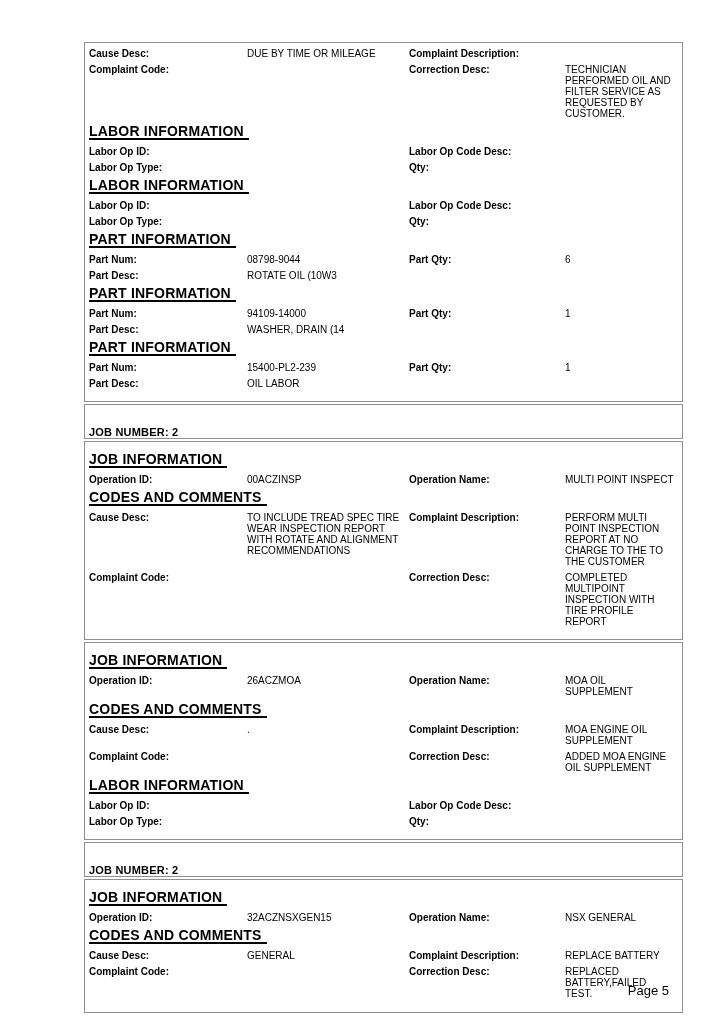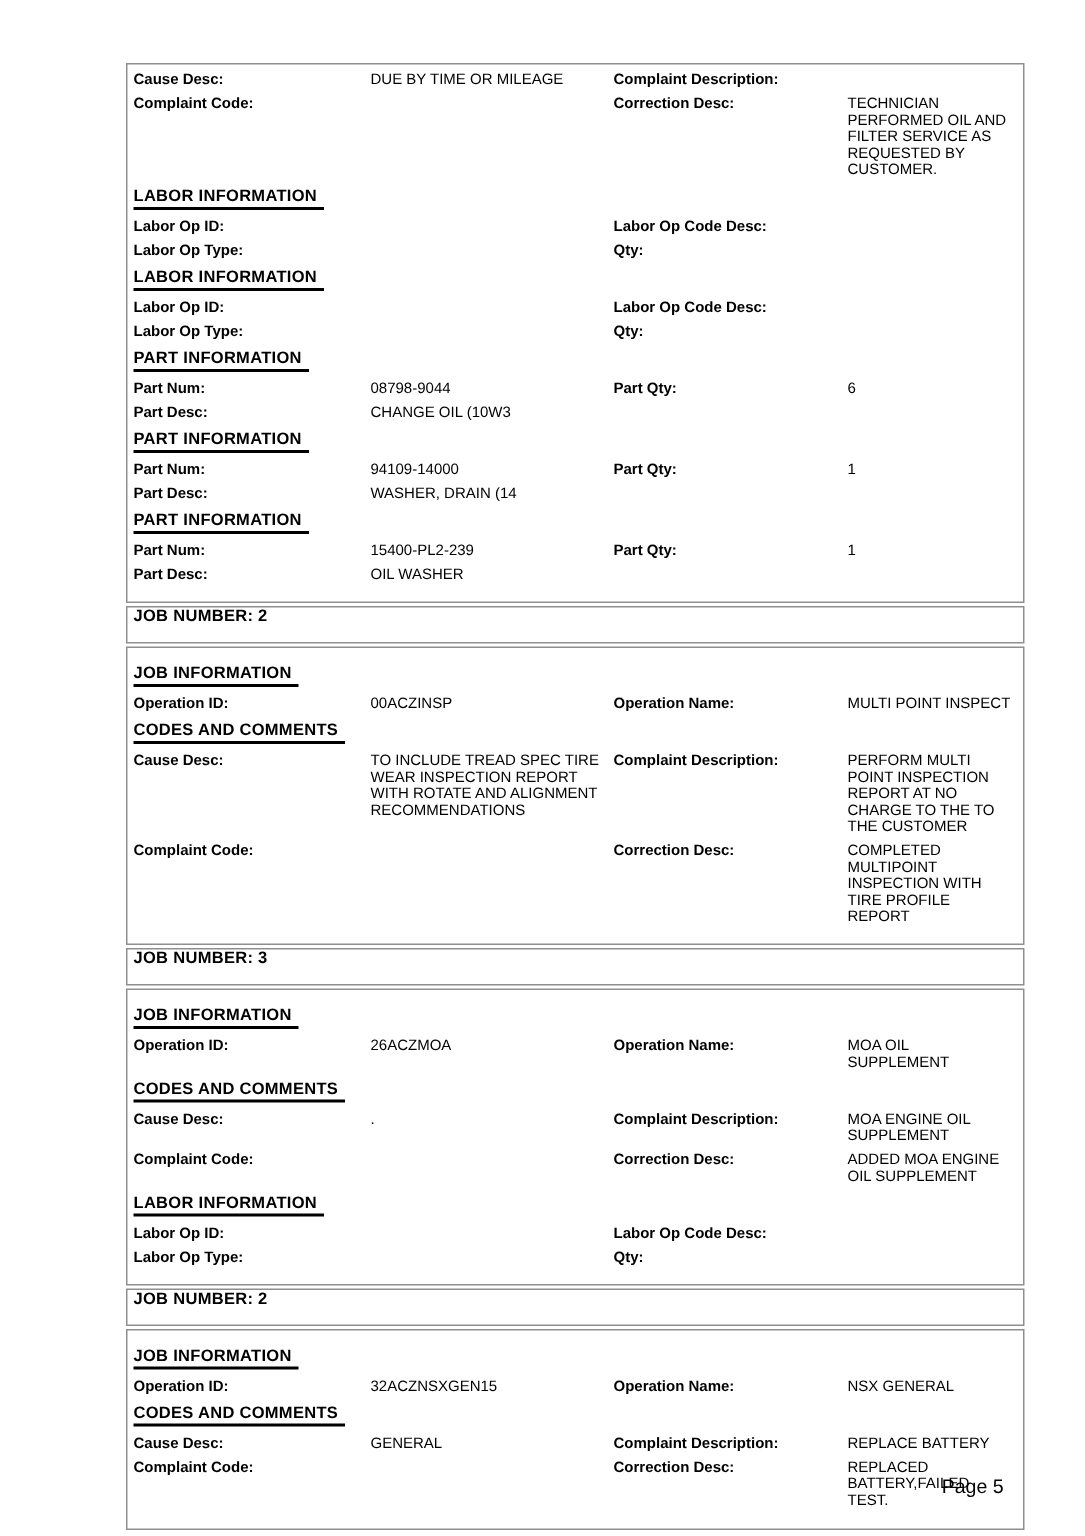--- a/index.html
+++ b/index.html
@@ -20,23 +20,23 @@
   }
   .box {
     box-sizing: border-box;
     border: 1px solid #8f8f8f;
     background: #fff;
     margin-bottom: 2px;
     padding: 5px 5px 7px 4px;
     margin-left: 44px;
   }
   .box.job-hdr {
-    height: 25px;
+    height: 35px;
     display: flex;
-    align-items: flex-start;
+    align-items: flex-end;
     padding: 0 0 0 4px;
   }
   .job-title {
     font-weight: bold;
     font-size: 11px;
     letter-spacing: 0.2px;
   }
   .row {
     display: grid;
     grid-template-columns: 158px 162px 156px 1fr;
@@ -46,21 +46,21 @@
   }
   .row .lbl {
     font-weight: bold;
     padding-right: 6px;
   }
   .row .val {
     padding-right: 2px;
   }
   .sec-heading {
     display: table;
-    font-size: 11px;
+    font-size: 14px;
     line-height: 12px;
     font-weight: bold;
     letter-spacing: 0.2px;
     border-bottom: 2px solid #000;
     padding: 0 5px 1px 0;
     margin: 6px 0 6px 0;
   }
   .footer {
     position: absolute;
     top: 983px;
@@ -117,21 +117,21 @@
     </div>
     <div class="sec-heading">PART INFORMATION</div>
     <div class="row">
       <span class="lbl">Part Num:</span>
       <span class="val">08798-9044</span>
       <span class="lbl">Part Qty:</span>
       <span class="val">6</span>
     </div>
     <div class="row">
       <span class="lbl">Part Desc:</span>
-      <span class="val">CHANGE OIL (10W3</span>
+      <span class="val">ROTATE OIL (10W3</span>
       <span class="lbl"></span>
       <span class="val"></span>
     </div>
     <div class="sec-heading">PART INFORMATION</div>
     <div class="row">
       <span class="lbl">Part Num:</span>
       <span class="val">94109-14000</span>
       <span class="lbl">Part Qty:</span>
       <span class="val">1</span>
     </div>
@@ -143,21 +143,21 @@
     </div>
     <div class="sec-heading">PART INFORMATION</div>
     <div class="row">
       <span class="lbl">Part Num:</span>
       <span class="val">15400-PL2-239</span>
       <span class="lbl">Part Qty:</span>
       <span class="val">1</span>
     </div>
     <div class="row">
       <span class="lbl">Part Desc:</span>
-      <span class="val">OIL WASHER</span>
+      <span class="val">OIL LABOR</span>
       <span class="lbl"></span>
       <span class="val"></span>
     </div>
   </section>
 
   <section class="box job-hdr">
     <span class="job-title">JOB NUMBER: 2</span>
   </section>
 
   <section class="box" style="min-height:166px;">
@@ -176,23 +176,20 @@
       <span class="val">PERFORM MULTI POINT INSPECTION REPORT AT NO CHARGE TO THE TO THE CUSTOMER</span>
     </div>
     <div class="row">
       <span class="lbl">Complaint Code:</span>
       <span class="val"></span>
       <span class="lbl">Correction Desc:</span>
       <span class="val">COMPLETED MULTIPOINT INSPECTION WITH TIRE PROFILE REPORT</span>
     </div>
   </section>
 
-  <section class="box job-hdr">
-    <span class="job-title">JOB NUMBER: 3</span>
-  </section>
 
   <section class="box" style="min-height:185px;">
     <div class="sec-heading">JOB INFORMATION</div>
     <div class="row">
       <span class="lbl">Operation ID:</span>
       <span class="val">26ACZMOA</span>
       <span class="lbl">Operation Name:</span>
       <span class="val">MOA OIL SUPPLEMENT</span>
     </div>
     <div class="sec-heading">CODES AND COMMENTS</div>

